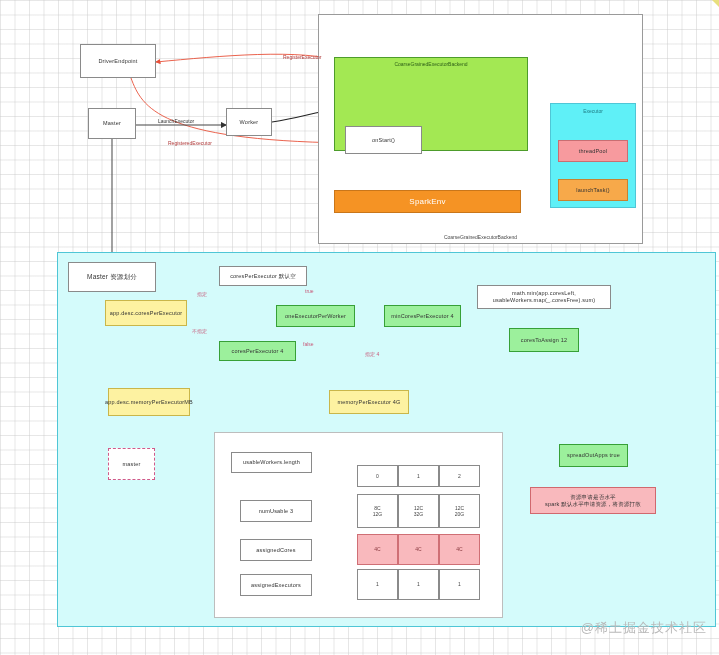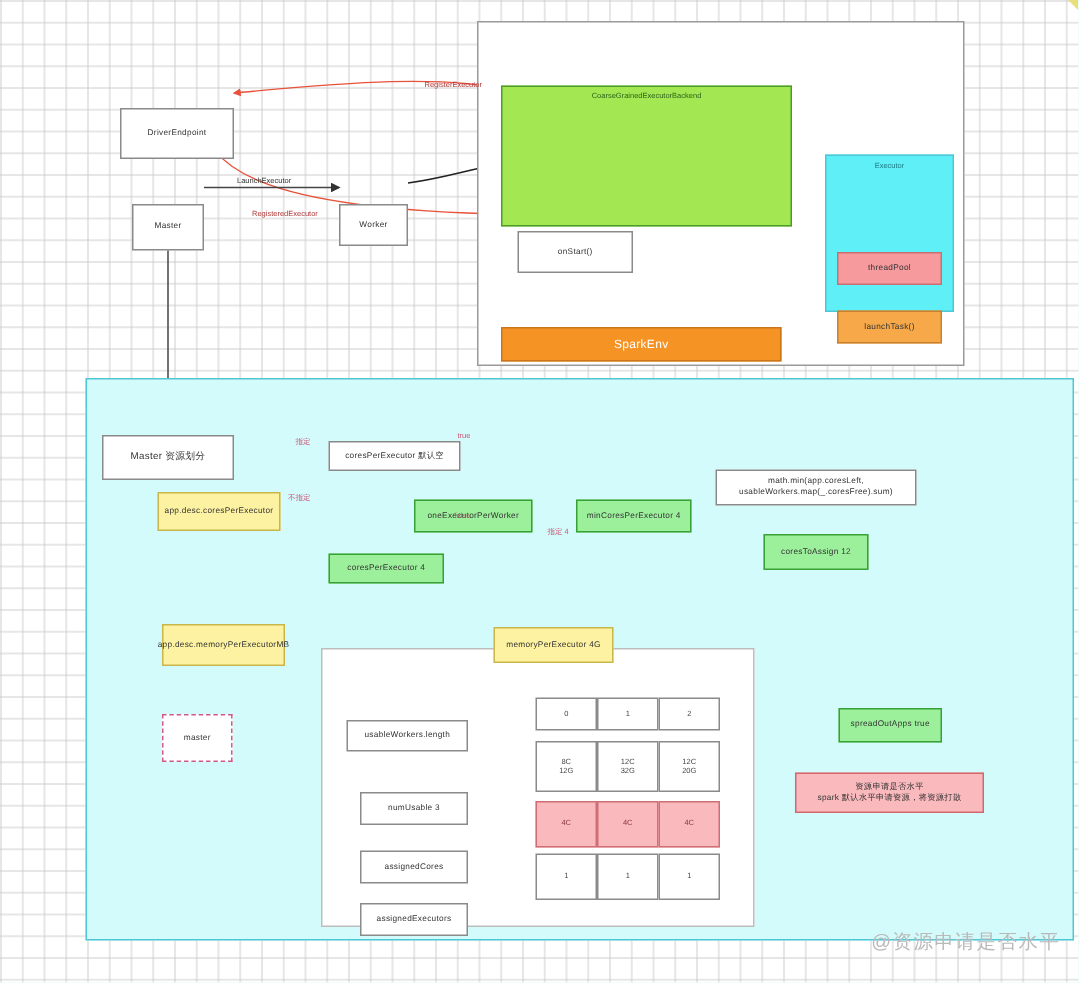--- a/index.html
+++ b/index.html
@@ -20,21 +20,20 @@
     background-size:14.5px 14.5px;
   }
   svg.wires{position:absolute;inset:0;width:719px;height:655px;pointer-events:none;}
   .node{
     position:absolute;box-sizing:border-box;
     display:flex;align-items:center;justify-content:center;
     text-align:center;line-height:1.25;
     border:1px solid #8a8a8a;background:#ffffff;color:#333;
     font-size:5.5px;letter-spacing:.2px;
     padding:1px 2px;
-    margin-top:28px;
   }
   .panel{position:absolute;box-sizing:border-box;}
   
   #cgeb-outer{left:318px;top:14px;width:325px;height:230px;border:1.5px solid #9a9a9a;background:#ffffff;}
   #cgeb-outer .cap{position:absolute;left:0;right:0;bottom:3px;text-align:center;font-size:5px;color:#4a4a4a;}
   #cgeb-green{left:334px;top:57px;width:194px;height:94px;border:1px solid #4d9c2b;background:#a3e853;}
   #cgeb-green .cap{position:absolute;left:0;right:0;top:3px;text-align:center;font-size:5px;color:#2e5f18;}
   #sparkenv{left:334px;top:190px;width:187px;height:23px;border:1px solid #c9761a;background:#f59324;
             display:flex;align-items:center;justify-content:center;color:#fff;font-size:8px;}
   #executor-panel{left:550px;top:103px;width:86px;height:105px;border:1.5px solid #4fc6d6;background:#5ff0f7;}
@@ -222,13 +221,13 @@
     <div class="cell multiline pinkcell" style="left: 439px; top: 534px; width: 41px; height: 31px;">4C</div>
     <div class="cell multiline" style="left: 357px; top: 569px; width: 41px; height: 31px;">1</div>
     <div class="cell multiline" style="left: 398px; top: 569px; width: 41px; height: 31px;">1</div>
     <div class="cell multiline" style="left: 439px; top: 569px; width: 41px; height: 31px;">1</div>
   </div>
 
 <div class="node fill-green" style="left:559px;top:444px;width:69px;height:23px;">spreadOutApps  true</div>
 <div class="node fill-pink multiline" style="left:530px;top:487px;width:126px;height:27px;">资源申请是否水平
 spark 默认水平申请资源，将资源打散</div>
 
-<div id="watermark">@资源申请是否水平</div>
+<div id="watermark">@稀土掘金技术社区</div>
 
 </body></html>

